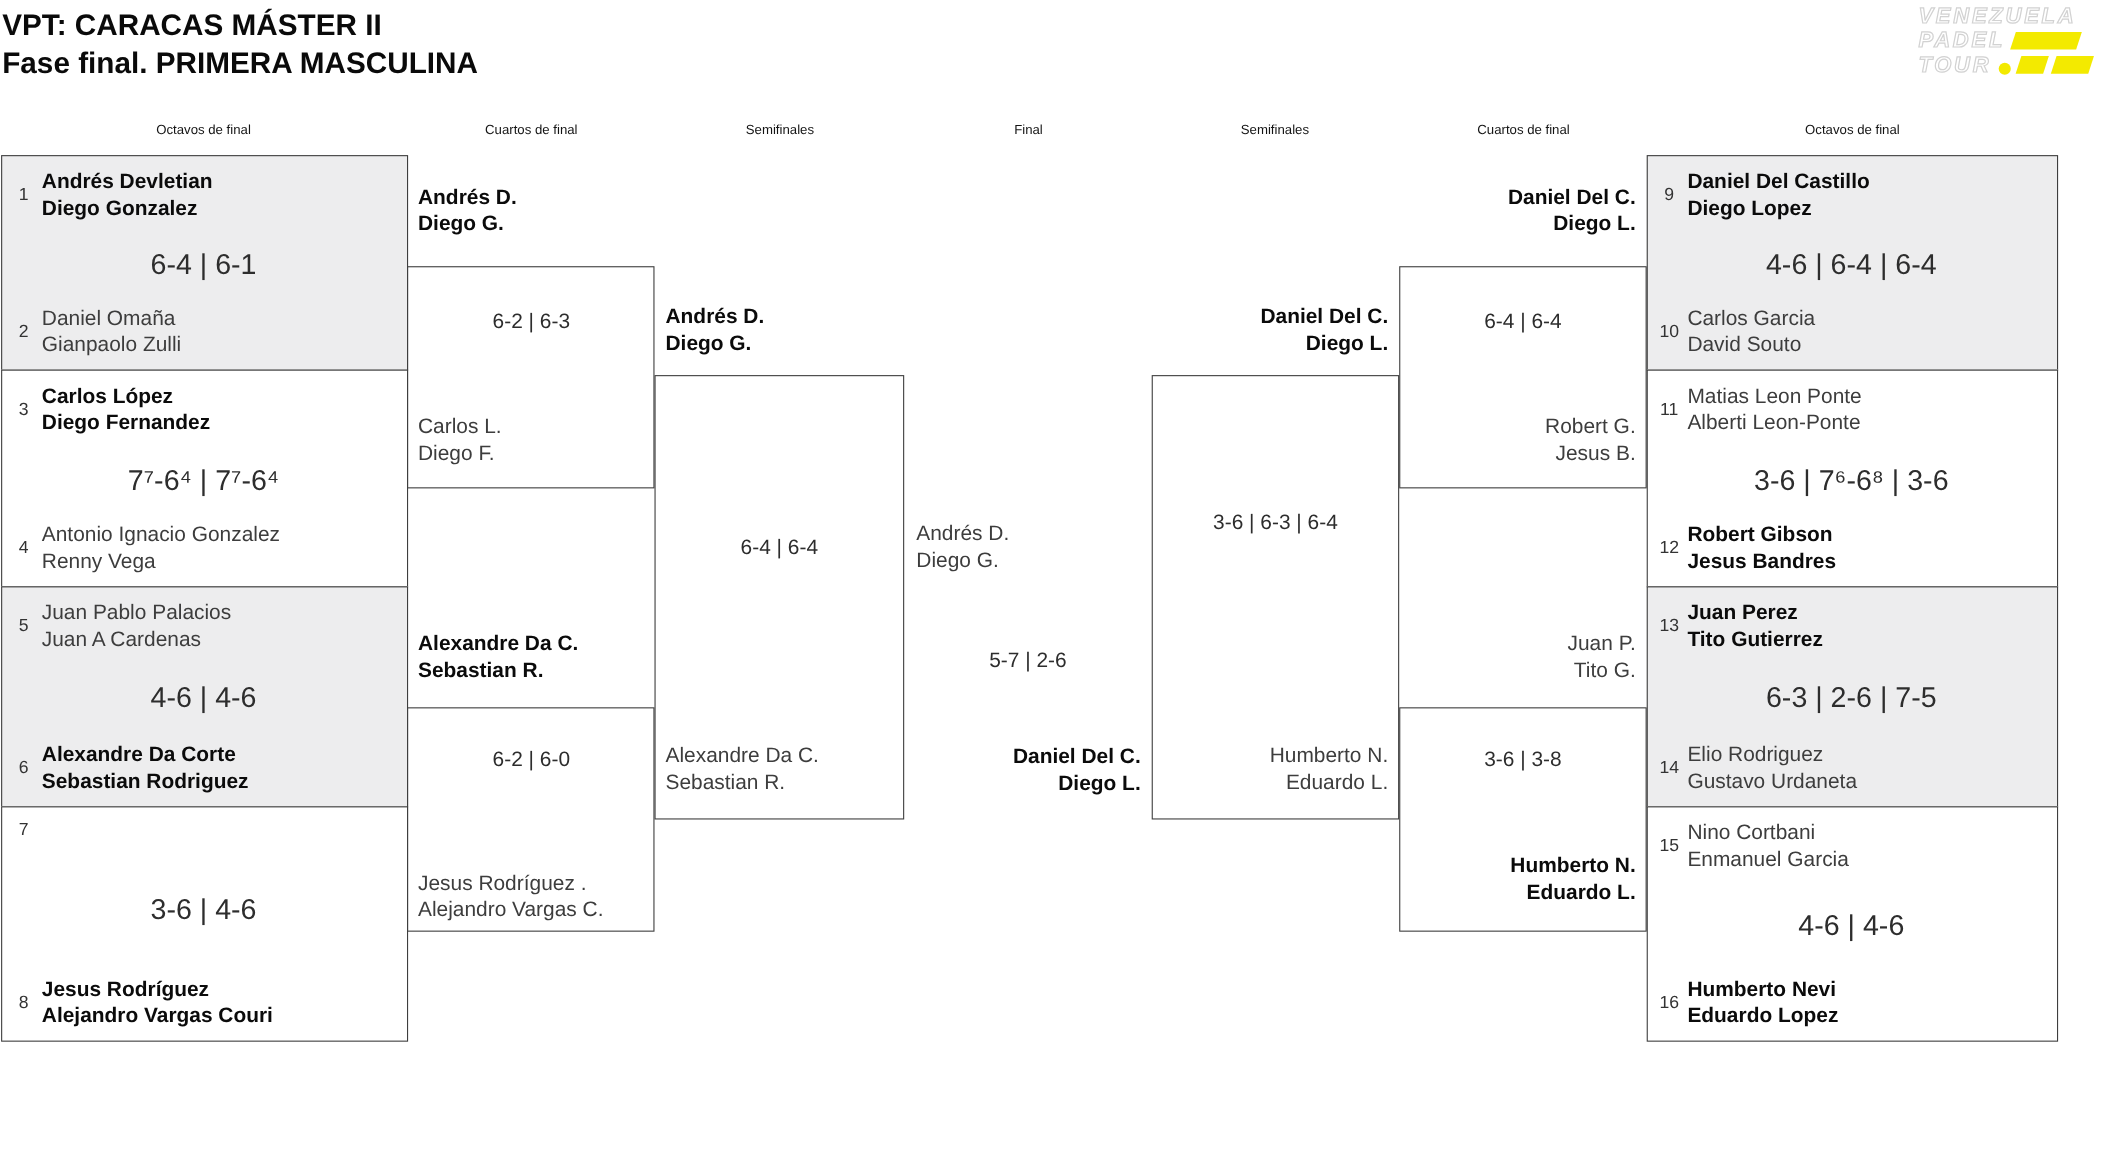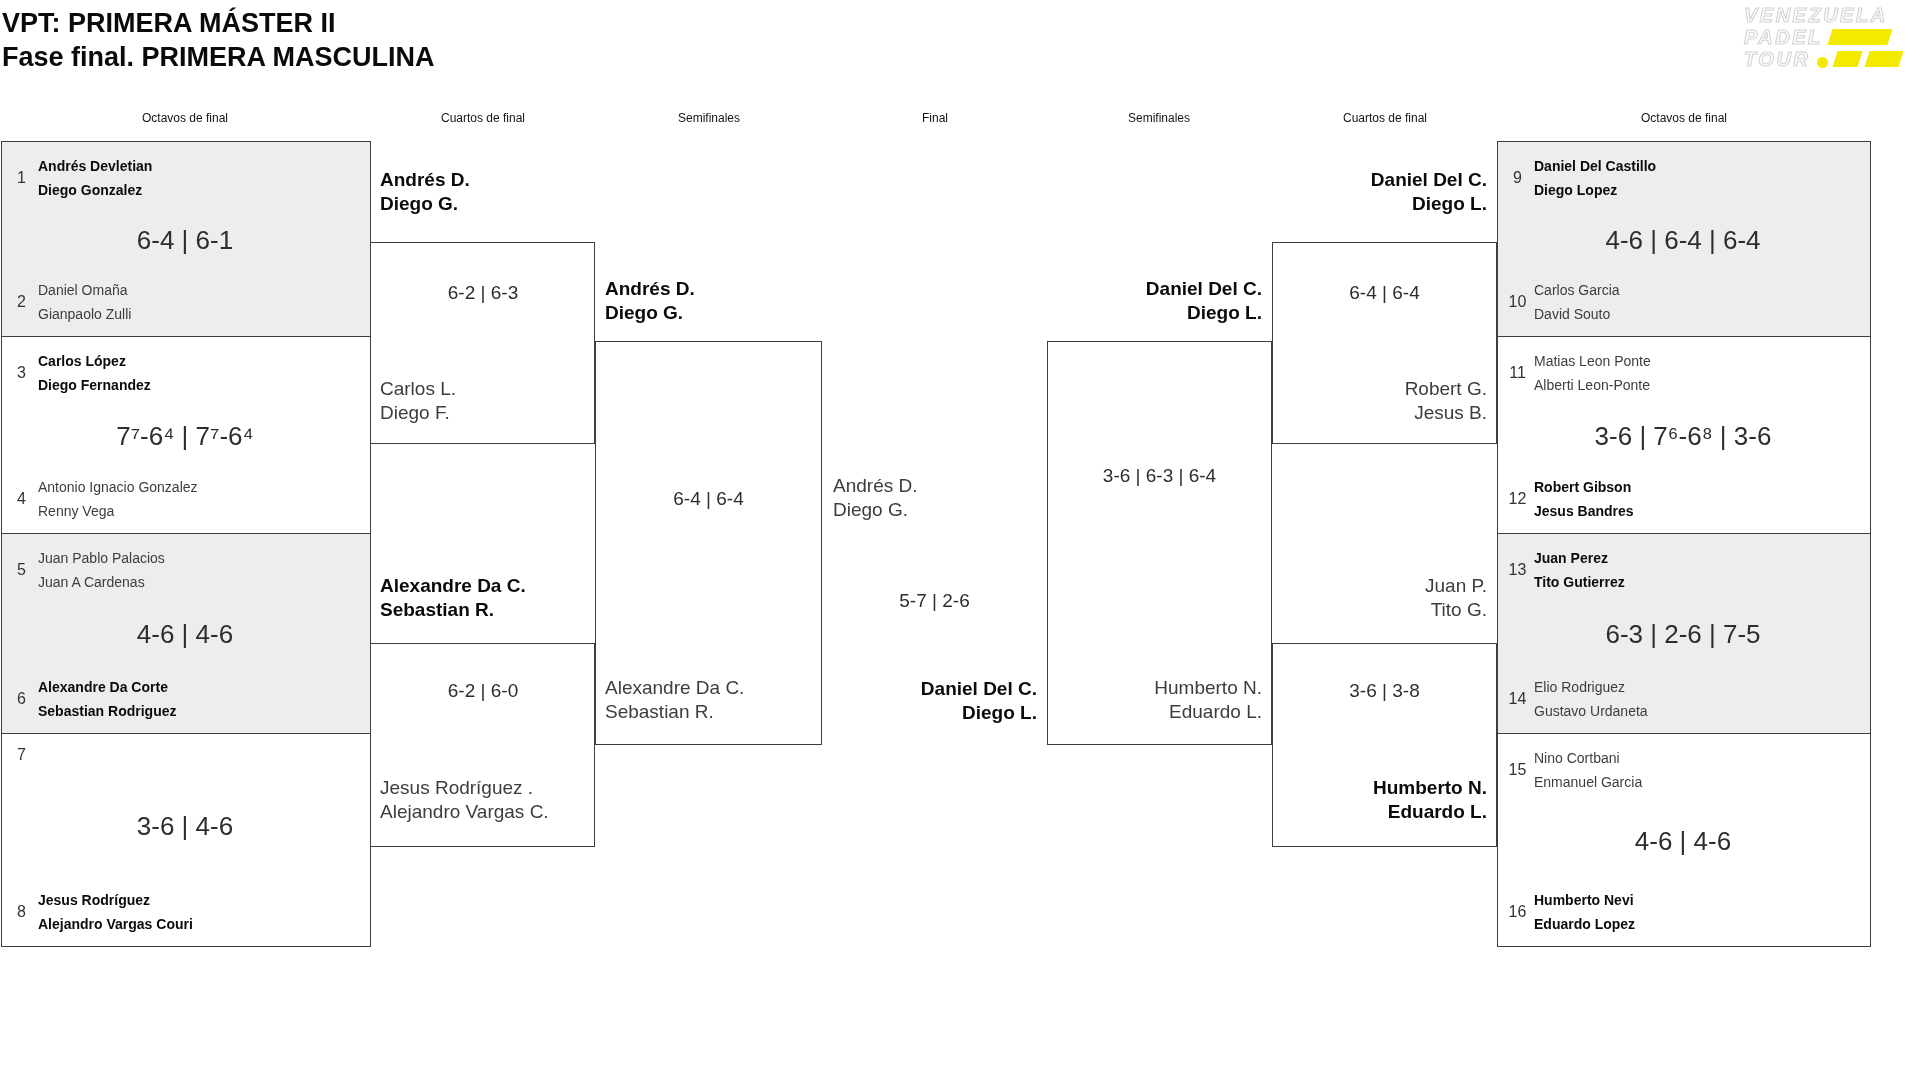--- a/index.html
+++ b/index.html
@@ -17,21 +17,21 @@
   
   .r16col{position:absolute;top:141px;width:370px;height:807px;}
   .r16col.leftcol{left:1px;}
   .r16col.rightcol{left:1497px;width:374px;}
   .pair{position:absolute;left:0;width:100%;box-sizing:border-box;border:1px solid #3e3e3e;
         display:flex;flex-direction:column;justify-content:space-between;padding:12px 10px 10px 8px;background:#fff;}
   .pair.gray{background:#EDEDEE;}
   .p0{top:0;height:196px}.p1{top:195px;height:198px}.p2{top:392px;height:201px}.p3{top:592px;height:214px}
   .trow{display:flex;align-items:center;gap:5px;}
   .seed{width:23px;flex:0 0 23px;text-align:center;font-size:16px;color:#333;}
-  .tname{font-size:14px;line-height:24px;white-space:pre-line;}
+  .tname{font-size:19px;line-height:24px;white-space:pre-line;}
   .b{font-weight:700;color:#0b0b0b;}
   .n{color:#3d3d3d;}
   .score{text-align:center;font-size:26px;color:#2d2d2d;}
 
   
   .box{position:absolute;box-sizing:border-box;border:1px solid #3e3e3e;background:transparent;}
   .qfl-top{left:370px;top:242px;width:225px;height:202px}
   .qfl-bot{left:370px;top:643px;width:225px;height:204px}
   .sfl{left:595px;top:341px;width:227px;height:404px}
   .sfr{left:1047px;top:341px;width:225px;height:404px}
@@ -39,21 +39,21 @@
   .qfr-bot{left:1272px;top:643px;width:225px;height:204px}
 
   
   .ov{position:absolute;font-size:19px;line-height:24px;white-space:pre-line;}
   .ovs{position:absolute;font-size:19px;line-height:24px;text-align:center;color:#2d2d2d;white-space:nowrap;}
   .qfl-top-w{left:380px;top:168px}
   .qfl-top-s{left:371px;top:281px;width:224px}
   .qfl-top-l{left:380px;top:377px}
   .qfl-bot-w{left:380px;top:574px}
   .qfl-bot-s{left:371px;top:679px;width:224px}
-  .qfl-bot-l{left:380px;top:776px}
+  .qfl-bot-l{left:380px;top:792px}
   .sfl-w{left:605px;top:277px}
   .sfl-s{left:595px;top:487px;width:227px}
   .sfl-l{left:605px;top:676px}
   .fin-l{left:833px;top:474px}
   .fin-s{left:822px;top:589px;width:225px}
   .fin-r{left:822px;top:677px;width:215px;text-align:right}
   .sfr-w{left:1047px;top:277px;width:215px;text-align:right}
   .sfr-s{left:1047px;top:464px;width:225px}
   .sfr-l{left:1047px;top:676px;width:215px;text-align:right}
   .qfr-top-t{left:1272px;top:168px;width:215px;text-align:right}
@@ -69,21 +69,21 @@
   .ltxt{font-size:20px;letter-spacing:2.5px;color:#fff;-webkit-text-stroke:1.1px #d2d2d2;white-space:nowrap;}
   .par{background:#F3EA00;height:16px;transform:skewX(-18deg);}
   .par.w1{width:60px}.par.w2{width:25px}.par.w3{width:34px}
   .dot{width:11px;height:11px;border-radius:50%;background:#F3EA00;align-self:flex-end;margin-bottom:2px;}
 </style>
 </head>
 <body>
 
 <div id="canvas">
 
-  <div class="title"><span>VPT: PRIMERA MÁSTER II</span><br><span>Fase final. PRIMERA MASCULINA</span></div>
+  <div class="title"><span>VPT: CARACAS MÁSTER II</span><br><span>Fase final. PRIMERA MASCULINA</span></div>
 
   <div class="logo">
     <div class="lrow">
         <span class="ltxt">VENEZUELA</span>
       </div>
     <div class="lrow">
         <span class="ltxt">PADEL</span>
         <span class="par w1"></span>
       </div>
     <div class="lrow">

